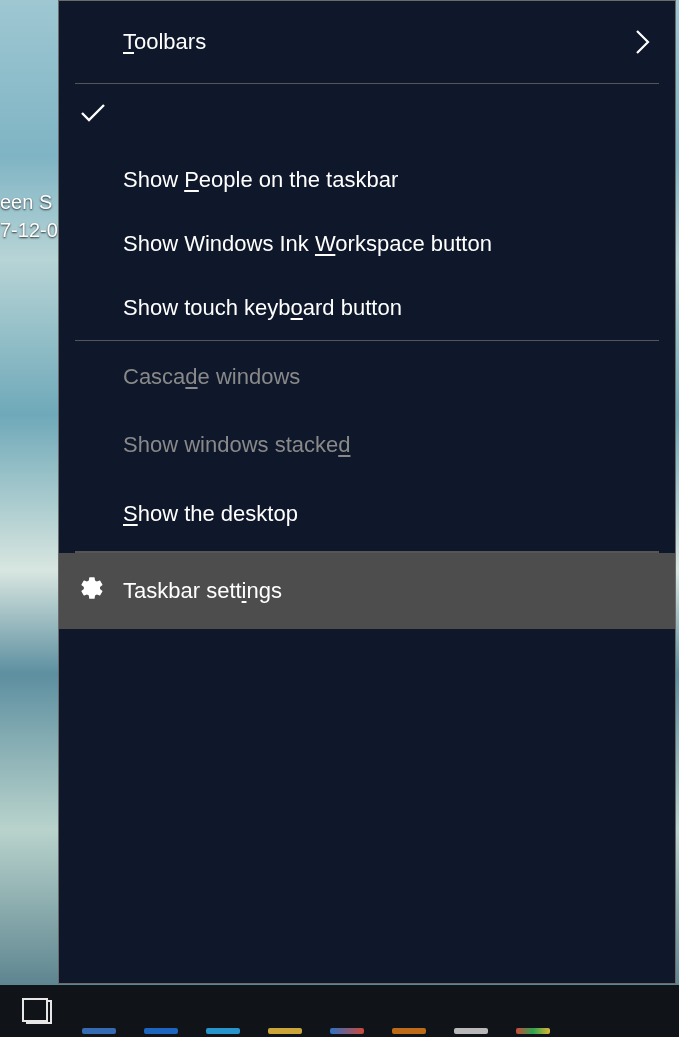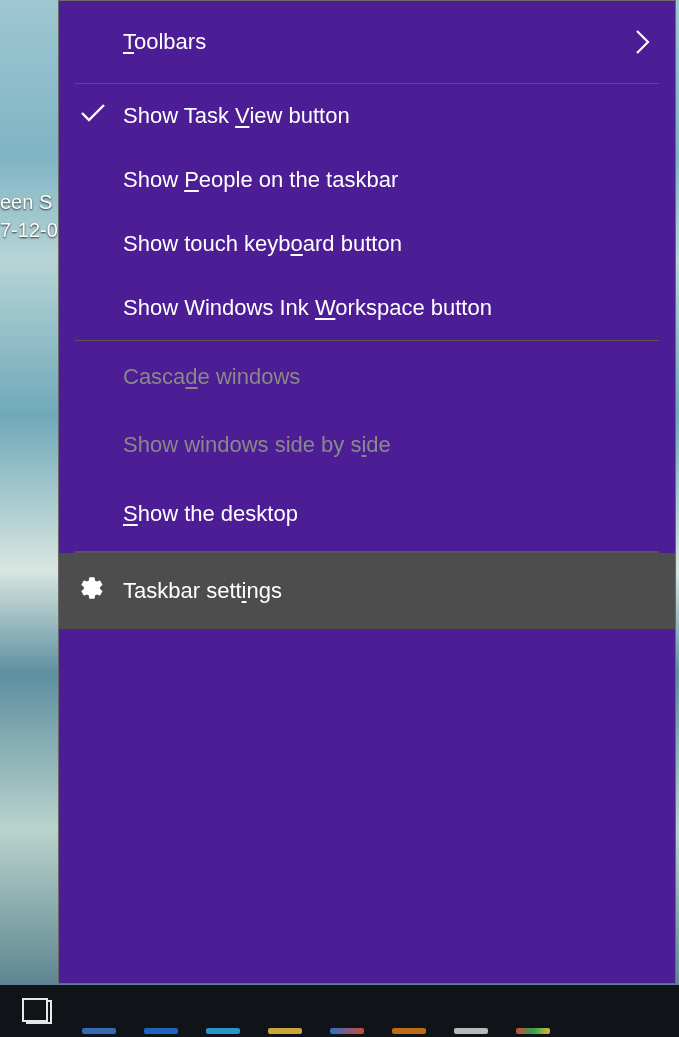--- a/index.html
+++ b/index.html
@@ -21,21 +21,21 @@
   }
   .tb-icon{width:34px;height:34px;display:flex;align-items:center;justify-content:center;opacity:.9}
   .tb-task-view{position:relative;width:30px;height:26px;}
   .tb-task-view::before{content:"";position:absolute;left:4px;top:2px;width:22px;height:20px;border:2px solid #fff;}
   .tb-task-view::after{content:"";position:absolute;left:0;top:0;width:22px;height:20px;border:2px solid #fff;background:#101318;}
   
   .tb-hint{width:38px;height:6px;border-radius:2px;margin-top:40px}
   
   .menu{
     position:absolute;left:58px;top:0;width:618px;bottom:53px;
-    background:#4c1d95;border:1px solid #6b6b6b;box-sizing:border-box;
+    background:#0f172a;border:1px solid #6b6b6b;box-sizing:border-box;
     color:#fff;font-size:22px;
   }
   .menu-inner{position:absolute;left:16px;right:16px;top:0;bottom:0;}
   .item{
     position:relative;display:flex;align-items:center;height:64px;
     padding-left:48px;padding-right:16px;cursor:default;
   }
   .item.hover{background:#4d4d4d;margin-left:-16px;margin-right:-16px;padding-left:64px;padding-right:32px;}
   .item.tall{height:82px;}
   .item.disabled{color:#898989;}
@@ -98,45 +98,44 @@
     </div>
     <div class="sep"></div>
 
 
     <div class="item">
       <span class="check">
         <svg width="28" height="22" viewBox="0 0 28 22">
             <path d="M3 11 L10 18 L25 3" stroke="#fff" stroke-width="2.4" fill="none"></path>
           </svg>
       </span>
-      <span>Show Task <span class="u">V</span>iew button</span>
     </div>
 
     <div class="item">
       <span>Show <span class="u">P</span>eople on the taskbar</span>
     </div>
 
     <div class="item">
-      <span>Show touch keyb<span class="u">o</span>ard button</span>
+      <span>Show Windows Ink <span class="u">W</span>orkspace button</span>
     </div>
 
     <div class="item">
-      <span>Show Windows Ink <span class="u">W</span>orkspace button</span>
+      <span>Show touch keyb<span class="u">o</span>ard button</span>
     </div>
 
     <div class="sep"></div>
 
     <div class="item disabled" style="height:72px">
       <span>Casca<span class="u">d</span>e windows</span>
     </div>
 
+    <div class="item disabled">
+      <span>Show windows stacke<span class="u">d</span></span>
+    </div>
 
-    <div class="item disabled">
-      <span>Show windows side by s<span class="u">i</span>de</span>
-    </div>
 
     <div class="item" style="height:74px">
       <span><span class="u">S</span>how the desktop</span>
     </div>
     <div class="sep"></div>
 
     <div class="sep"></div>
 
 
     <div class="item hover" style="height:76px">

